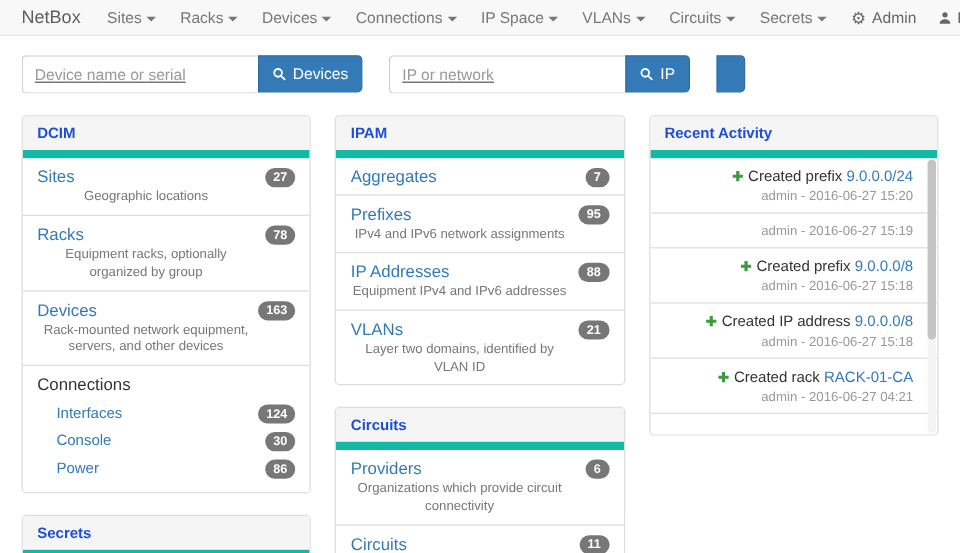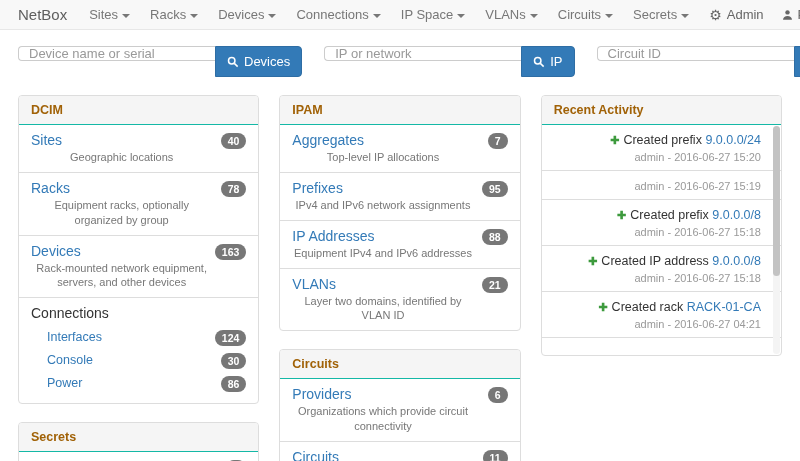--- a/index.html
+++ b/index.html
@@ -11,30 +11,30 @@
   .brand { font-size:15px; color:#5e5e5e; margin-right:22px; text-decoration:none; cursor:pointer; }
   .nav-item { color:#777; font-size:13px; margin-right:20px; text-decoration:none; cursor:pointer; white-space:nowrap; }
   .caret { display:inline-block; width:0; height:0; border-left:4px solid transparent; border-right:4px solid transparent; border-top:4px solid #777; margin-left:4px; vertical-align:middle; }
   .nav-right { margin-left:auto; display:flex; align-items:center; gap:18px; }
   .nav-util { color:#666; font-size:13px; display:flex; align-items:center; gap:5px; text-decoration:none; cursor:pointer; white-space:nowrap; }
   .gear-glyph { font-size:14px; color:#666; line-height:1; }
 
   
   .search-row { display:flex; gap:22px; padding:16px 18px 12px 18px; flex-shrink:0; }
   .search-group { flex:1; display:flex; }
-  .search-input { flex:1; height:15px; border:1px solid #ccc; border-right:none; border-radius:4px 0 0 4px; padding:0 10px; font-size:13px; font-family:"Liberation Sans", sans-serif; color:#555; min-width:0; }
+  .search-input { flex:1; height:32px; border:1px solid #ccc; border-right:none; border-radius:4px 0 0 4px; padding:0 10px; font-size:13px; font-family:"Liberation Sans", sans-serif; color:#555; min-width:0;text-decoration:underline; }
   .search-input::placeholder { color:#999; }
   .search-btn { height:31px; background:#337ab7; border:1px solid #2e6da4; border-radius:0 4px 4px 0; color:#fff; font-size:13px; padding:0 11px; display:flex; align-items:center; gap:5px; cursor:pointer; white-space:nowrap; font-family:"Liberation Sans", sans-serif; }
 
   
   .main { display:flex; gap:20px; padding:6px 18px 0 18px; align-items:flex-start; }
   .col { flex:1; min-width:0; }
 
   .panel { border:1px solid #ddd; border-radius:4px; background:#fff; margin-bottom:18px; }
-  .p-head { background:#f5f5f5; border-bottom:1px solid #14b8a6; border-radius:3px 3px 0 0; padding:7px 12px; font-weight:bold; font-size:12.5px; color:#a16207; }
+  .p-head { background:#f5f5f5; border-bottom:7px solid #14b8a6; border-radius:3px 3px 0 0; padding:7px 12px; font-weight:bold; font-size:12.5px; color:#1d4ed8; }
   .p-item { padding:7px 12px; position:relative; }
   .p-item + .p-item, .p-item + .conn-block { border-top:1px solid #ddd; }
   .conn-block { padding:7px 12px 9px 12px; }
   .p-link { color:#337ab7; font-size:14px; text-decoration:none; cursor:pointer; }
   .p-desc { color:#777; font-size:11px; margin-top:2px; line-height:1.35; padding-right:34px;text-align:center; }
   .badge { float:right; background:#777; color:#fff; font-size:10.5px; font-weight:bold; border-radius:10px; padding:2px 7px; margin-top:1px; }
   .conn-title { font-size:14px; color:#333; margin-bottom:4px; }
   .conn-row { padding:4px 0 4px 16px; }
   .conn-row .p-link { font-size:12.5px; }
 
@@ -105,35 +105,34 @@
         <span>
             <svg width="12" height="12" viewBox="0 0 16 16">
               <circle cx="6.3" cy="6.3" r="4.3" fill="none" stroke="#fff" stroke-width="2"></circle>
               <line x1="9.8" y1="9.8" x2="14.2" y2="14.2" stroke="#fff" stroke-width="2"></line>
             </svg>
           </span>
         <span>IP</span>
       </button>
     </div>
     <div class="search-group">
-      <input class="search-input" type="text" placeholder="Circuit ID" style="">
       <button class="search-btn">
         
         
       </button>
     </div>
   </div>
 
   <div class="main">
 
     <div class="col">
       <div class="panel">
         <div class="p-head">DCIM</div>
         <div class="p-item">
-          <span class="badge">40</span>
+          <span class="badge">27</span>
           <a class="p-link">Sites</a>
           <div class="p-desc">Geographic locations</div>
         </div>
         <div class="p-item">
           <span class="badge">78</span>
           <a class="p-link">Racks</a>
           <div class="p-desc">Equipment racks, optionally organized by group</div>
         </div>
         <div class="p-item">
           <span class="badge">163</span>
@@ -166,21 +165,20 @@
         </div>
       </div>
     </div>
 
     <div class="col">
       <div class="panel">
         <div class="p-head">IPAM</div>
         <div class="p-item">
           <span class="badge">7</span>
           <a class="p-link">Aggregates</a>
-          <div class="p-desc">Top-level IP allocations</div>
         </div>
         <div class="p-item">
           <span class="badge">95</span>
           <a class="p-link">Prefixes</a>
           <div class="p-desc">IPv4 and IPv6 network assignments</div>
         </div>
         <div class="p-item">
           <span class="badge">88</span>
           <a class="p-link">IP Addresses</a>
           <div class="p-desc">Equipment IPv4 and IPv6 addresses</div>

